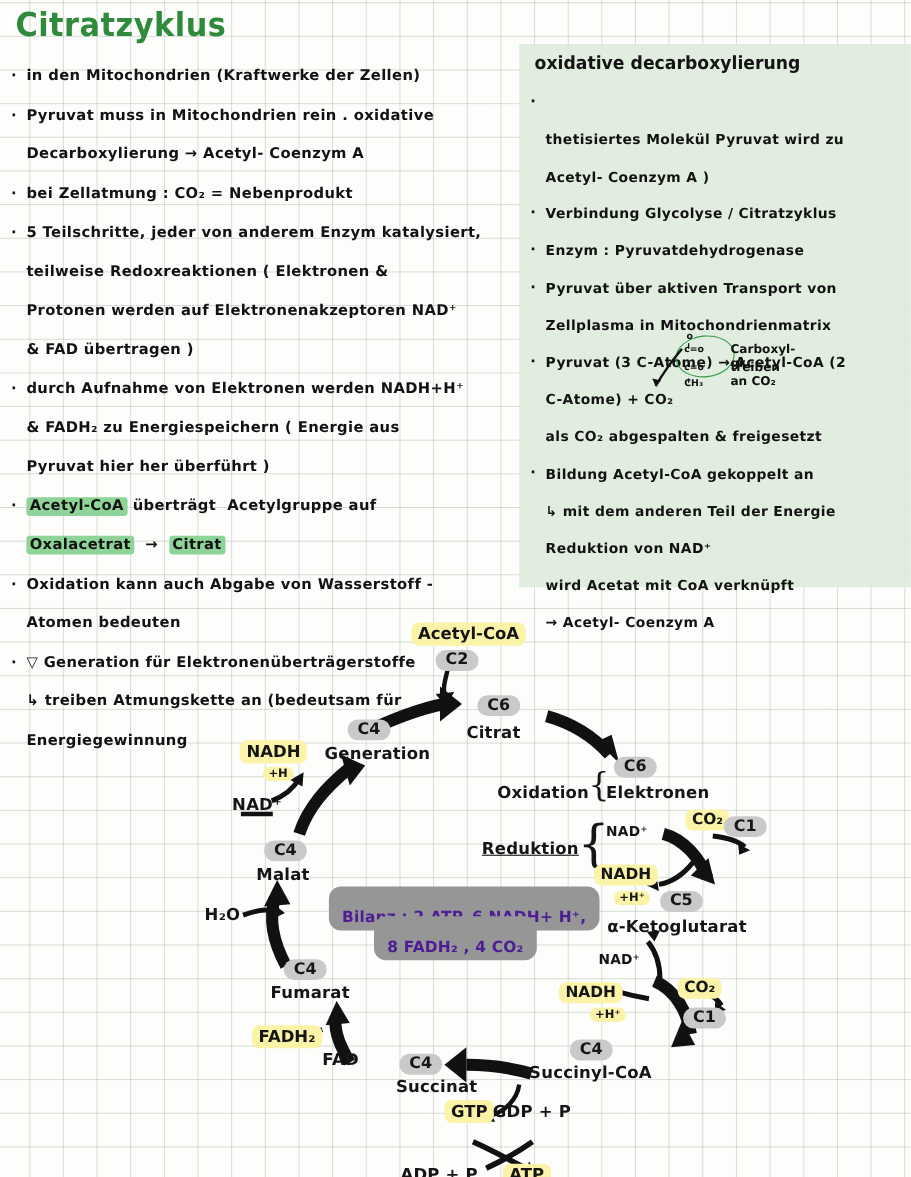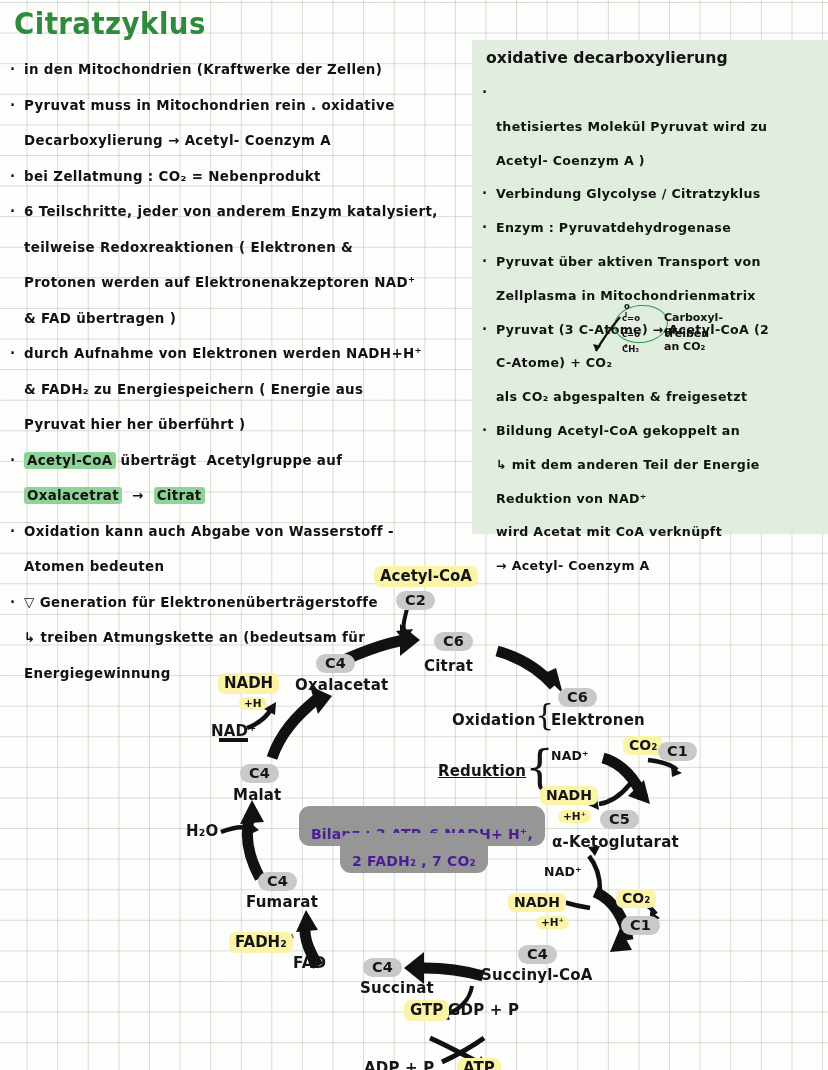--- a/index.html
+++ b/index.html
@@ -104,21 +104,21 @@
 <div id="page">
   <div id="grid"></div>
 
   <div class="title">Citratzyklus</div>
 
   <div class="bullets">
     <div class="bline"><span class="dot">·</span><span class="txt">in den  Mitochondrien  (Kraftwerke der Zellen)</span></div>
     <div class="bline"><span class="dot">·</span><span class="txt">Pyruvat muss  in Mitochondrien  rein . oxidative</span></div>
     <div class="bline ind"><span class="txt">Decarboxylierung  →  Acetyl- Coenzym A</span></div>
     <div class="bline"><span class="dot">·</span><span class="txt">bei Zellatmung :  CO₂ = Nebenprodukt</span></div>
-    <div class="bline"><span class="dot">·</span><span class="txt">6 Teilschritte,  jeder von anderem Enzym katalysiert,</span></div>
+    <div class="bline"><span class="dot">·</span><span class="txt">5 Teilschritte,  jeder von anderem Enzym katalysiert,</span></div>
     <div class="bline ind"><span class="txt">teilweise  Redoxreaktionen  ( Elektronen  &amp;</span></div>
     <div class="bline ind"><span class="txt">Protonen werden auf  Elektronenakzeptoren  NAD⁺</span></div>
     <div class="bline ind"><span class="txt">&amp; FAD übertragen )</span></div>
     <div class="bline"><span class="dot">·</span><span class="txt">durch Aufnahme von  Elektronen werden NADH+H⁺</span></div>
     <div class="bline ind"><span class="txt">&amp; FADH₂ zu  Energiespeichern ( Energie aus</span></div>
     <div class="bline ind"><span class="txt">Pyruvat hier  her  überführt )</span></div>
     <div class="bline">
       <span class="dot">·</span>
       <span class="txt"><span class="hl-green">Acetyl-CoA</span> überträgt&nbsp; Acetylgruppe auf</span>
     </div>
@@ -269,21 +269,21 @@
     <div class="cbadge" style="left:258px;top:324px;">C4</div>
     <div class="lab" style="left:246px;top:345px;">Fumarat</div>
     <div class="yhl" style="left:229px;top:384px;">FADH₂</div>
     <div class="lab" style="left:293px;top:406px;">FAD</div>
 
     <div class="cbadge" style="left:240px;top:216px;">C4</div>
     <div class="lab" style="left:233px;top:238px;">Malat</div>
     <div class="lab" style="left:186px;top:274px;">H₂O</div>
 
     <div class="cbadge" style="left:316px;top:106px;">C4</div>
-    <div class="lab" style="left:295px;top:128px;">Oxalacetat</div>
+    <div class="lab" style="left:295px;top:128px;">Generation</div>
     <div class="yhl" style="left:218px;top:125px;">NADH</div>
     <div class="yhl tiny" style="left:239px;top:149px;">+H</div>
     <div class="lab" style="left:211px;top:174px;">NAD⁺</div>
 
     <div class="greybar" style="left:299px;top:258px;">Bilanz :  2 ATP,  6 NADH+ H⁺,</div>
-    <div class="greybar" style="left:340px;top:285px;">2 FADH₂ ,  7 CO₂</div>
+    <div class="greybar" style="left:340px;top:285px;">8 FADH₂ ,  4 CO₂</div>
   </div>
 </div>
 
 </body></html>

